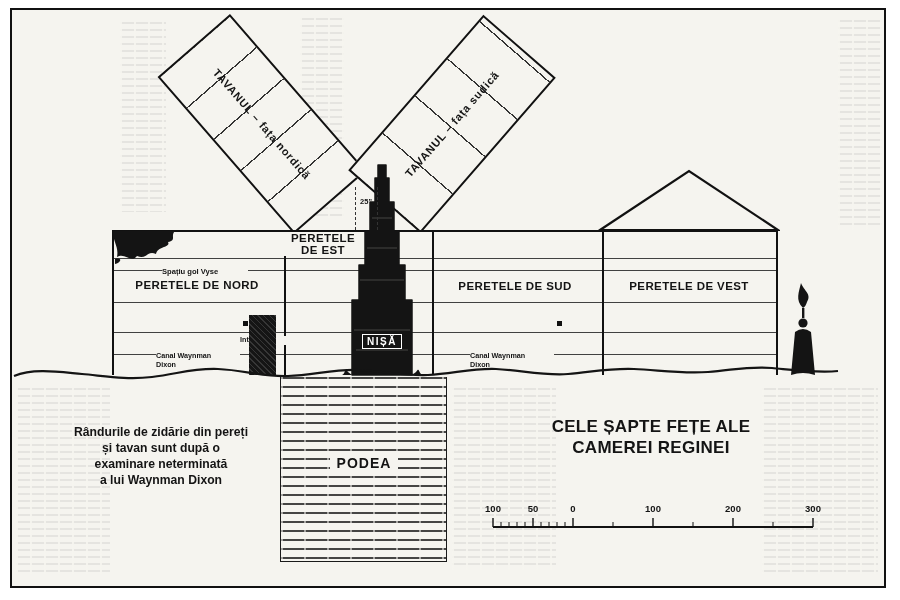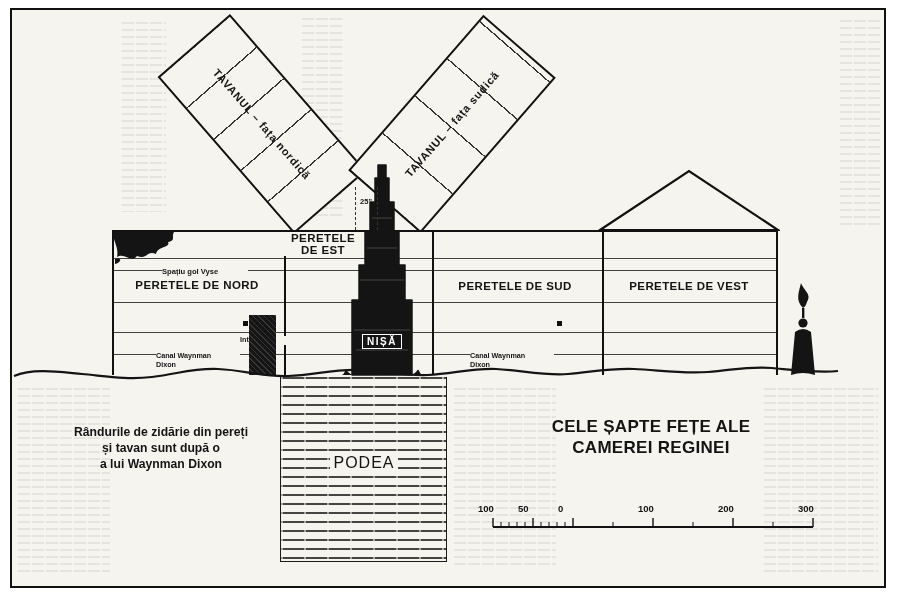--- a/index.html
+++ b/index.html
@@ -35,29 +35,29 @@
   .nisa-wrap{position:absolute;left:356px;top:331px;width:52px;text-align:center;}
   .nisa{display:inline-block;color:#fff;border:1px solid #fff;padding:1px 4px;
         font-weight:bold;font-size:10px;letter-spacing:1.5px;}
   
   .floor{position:absolute;left:280px;top:377px;width:167px;height:185px;box-sizing:border-box;
     border-left:1.6px solid #1a1a1a;border-right:1.6px solid #1a1a1a;border-bottom:1.6px solid #1a1a1a;
     background:
       repeating-linear-gradient(90deg, rgba(245,244,239,.55) 0 2px, rgba(245,244,239,0) 2px 23px),
       repeating-linear-gradient(180deg, rgba(25,25,25,.8) 0 1.6px, rgba(0,0,0,0) 1.6px 9px);}
   .podea-box{position:absolute;left:330px;top:452px;width:68px;height:22px;background:#f5f4ef;
-    display:flex;align-items:center;justify-content:center;font-weight:normal;font-size:16px;letter-spacing:1px;}
+    display:flex;align-items:center;justify-content:center;font-weight:bold;font-size:14px;letter-spacing:1px;}
   
   .note{position:absolute;left:50px;top:424px;width:222px;text-align:center;
         font-weight:bold;font-size:12.2px;line-height:16px;}
   .titleblock{position:absolute;left:505px;top:416px;width:292px;text-align:center;}
   .title-line{font-weight:bold;font-size:17px;line-height:21px;letter-spacing:.3px;text-align:center;}
   .subtitle{font-weight:bold;font-size:11.8px;margin-top:6px;}
   
-  .tick-num{position:absolute;width:30px;font-weight:bold;font-size:9.5px;top:503px;}
+  .tick-num{position:absolute;width:30px;text-align:center;font-weight:bold;font-size:9.5px;top:503px;}
   .scale-caption{position:absolute;left:480px;top:533px;width:345px;text-align:center;
                  font-weight:bold;font-size:9.5px;letter-spacing:.5px;}
 </style>
 </head>
 <body>
 
 <div class="page">
   <div class="sheet"></div>
 
   <div class="ghost" style="left:16px;top:388px;width:94px;height:186px"></div>
@@ -140,20 +140,21 @@
   <svg class="abs" style="left:782px;top:282px" width="42" height="96">
     <path d="M21,26 C13,18 17,10 19,1 C22,9 30,12 25,20 C24,23 23,25 21,26 Z" fill="#141414"></path>
     <rect x="20" y="26" width="2.4" height="10" fill="#141414"></rect>
     <circle cx="21" cy="41" r="4.6" fill="#141414"></circle>
     <path d="M13,50 Q21,44 29,50 L33,93 Q21,89 9,93 Z" fill="#141414"></path>
   </svg>
 
   <div class="note">
     <div>Rândurile de zidărie din pereți</div>
     <div>și tavan sunt după o</div>
+    <div>examinare neterminată</div>
     <div>a lui Waynman Dixon</div>
   </div>
 
   <div class="titleblock">
     <div class="title-line">CELE ȘAPTE FEȚE ALE</div>
     <div class="title-line">CAMEREI REGINEI</div>
   </div>
 
   <span class="tick-num" style="left:478px">100</span>
   <span class="tick-num" style="left:518px">50</span>

